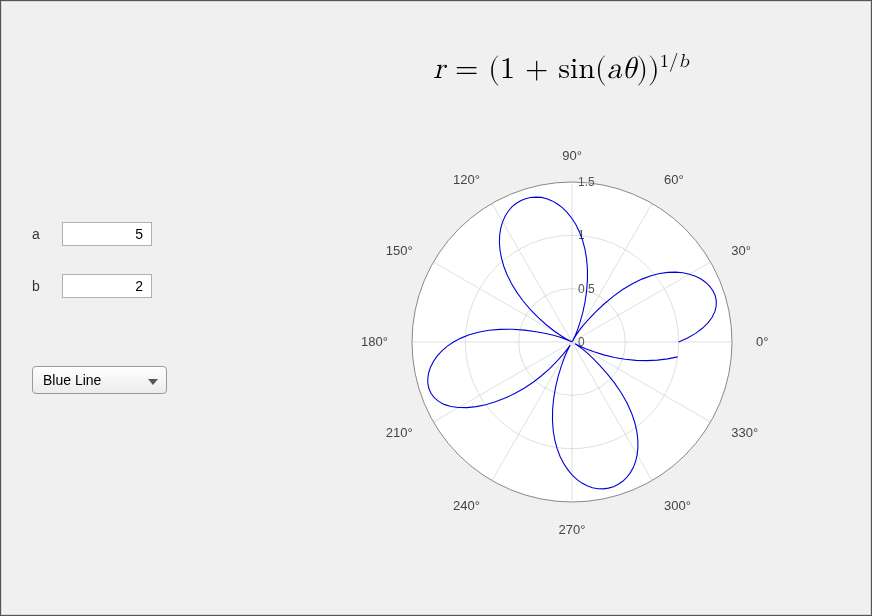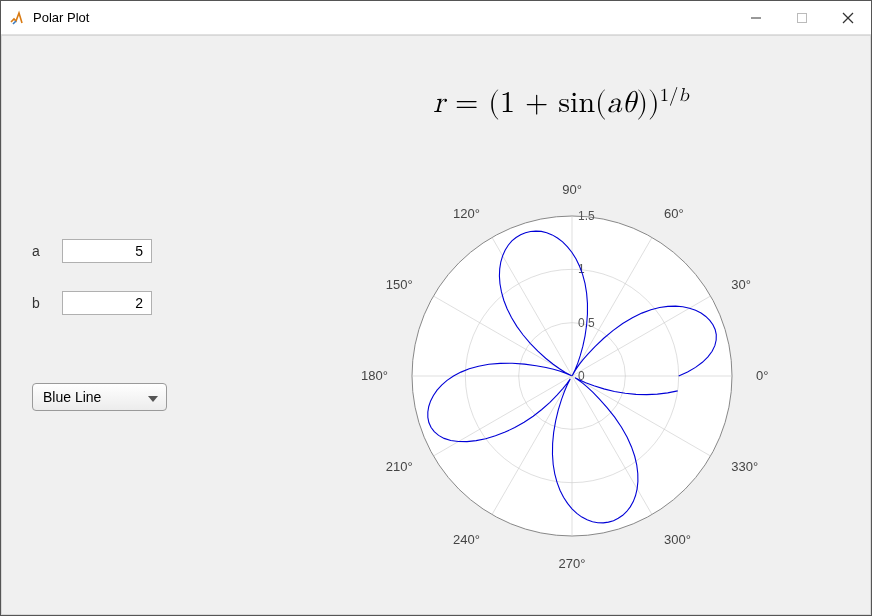--- a/index.html
+++ b/index.html
@@ -123,46 +123,20 @@
   .grid-circle { fill: none; stroke: #c9c9c9; stroke-width: 0.6; }
   .grid-spoke  { stroke: #c9c9c9; stroke-width: 0.6; }
   .outer-circle { fill: #ffffff; stroke: #888; stroke-width: 1; }
   .curve { fill: none; stroke-width: 1.1; }
 </style>
 </head>
 <body>
 
 <div class="window">
 
-  <div class="titlebar">
-    <div class="app-icon">
-      <svg width="16" height="16" viewBox="0 0 16 16">
-        <path d="M2 12 L5 9 L7 11 L10 3 L13 13" fill="none" stroke="#d97a12" stroke-width="1.6"></path>
-        <path d="M7 11 L4 14" stroke="#3b7bbf" stroke-width="1.6" fill="none"></path>
-      </svg>
-    </div>
-    <div class="title">Polar Plot</div>
-    <div class="spacer"></div>
-    <div class="win-btn">
-      <svg width="10" height="10" viewBox="0 0 10 10">
-          <line x1="0" y1="5" x2="10" y2="5" stroke="currentColor" stroke-width="1"></line>
-        </svg>
-    </div>
-    <div class="win-btn disabled">
-      <svg width="10" height="10" viewBox="0 0 10 10">
-          <rect x="0.5" y="0.5" width="9" height="9" fill="none" stroke="currentColor" stroke-width="1"></rect>
-        </svg>
-    </div>
-    <div class="win-btn">
-      <svg width="12" height="12" viewBox="0 0 12 12">
-          <line x1="1" y1="1" x2="11" y2="11" stroke="currentColor" stroke-width="1.2"></line>
-          <line x1="11" y1="1" x2="1" y2="11" stroke="currentColor" stroke-width="1.2"></line>
-        </svg>
-    </div>
-  </div>
 
   <div class="content">
 
     <div class="left-panel">
       <div class="field-row">
         <label>a</label>
         <input type="text" value="5" style="">
       </div>
       <div class="field-row">
         <label>b</label>

